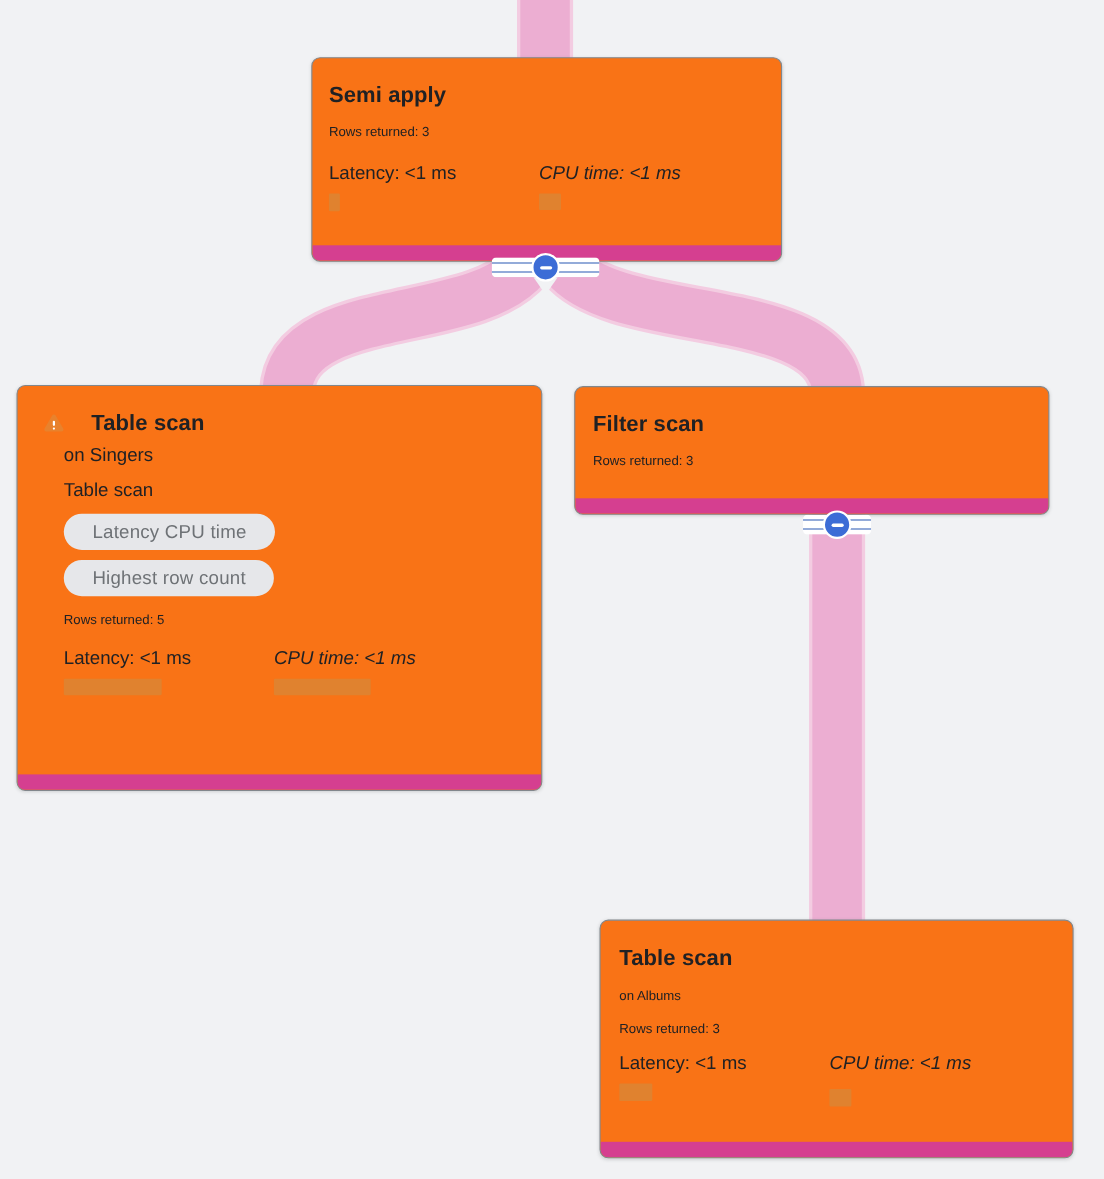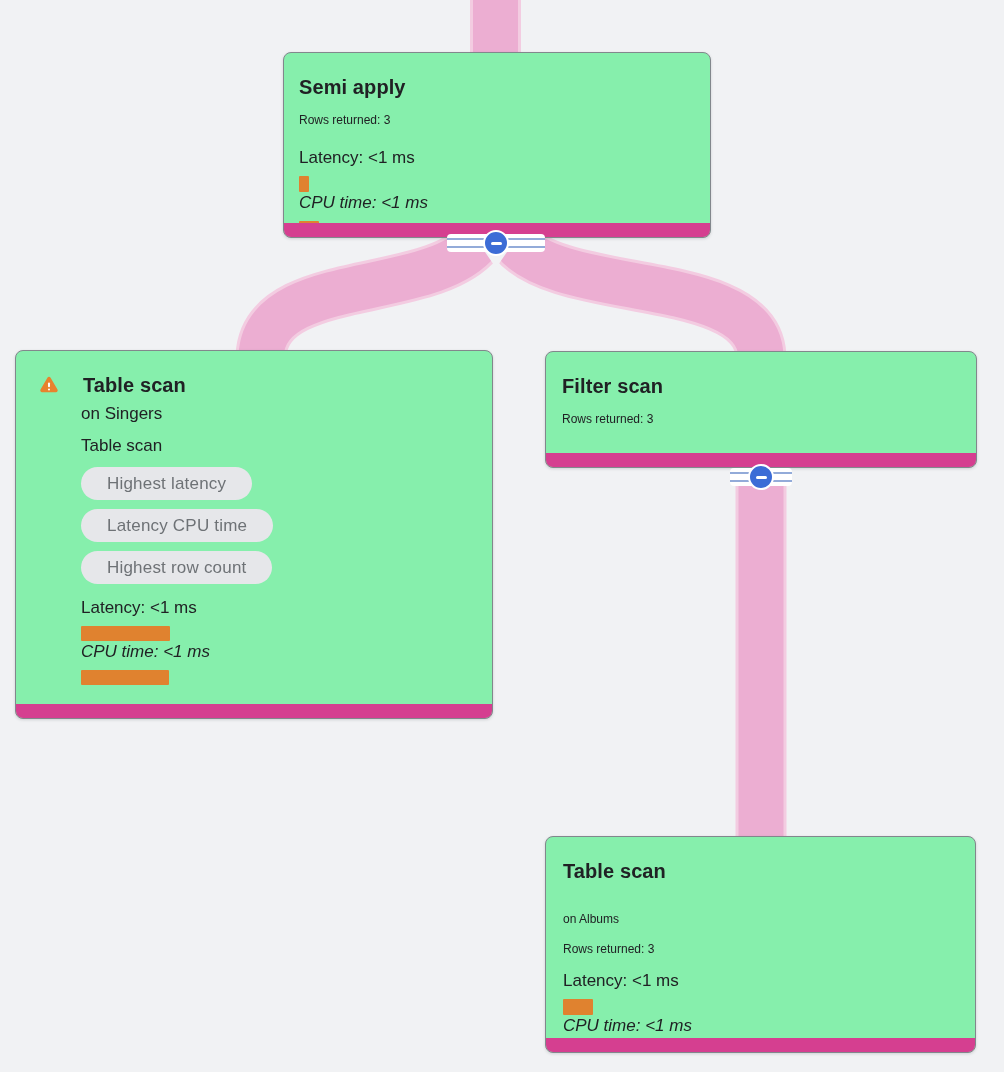--- a/index.html
+++ b/index.html
@@ -1,42 +1,42 @@
 <!DOCTYPE html>
 <html><head>
 <meta charset="utf-8">
 <style>
   html,body{margin:0;padding:0;}
   body{font-family:"Liberation Sans",sans-serif;}
   .canvas{position:relative;width:1004px;height:1072px;overflow:hidden;background:#f1f2f4;}
   svg.edges{position:absolute;left:0;top:0;z-index:0;}
 
   
-  .node{position:absolute;z-index:1;background:#86efac;border:1px solid #82878c;border-radius:8px;
+  .node{position:absolute;z-index:1;background:#f97316;border:1px solid #82878c;border-radius:8px;
         box-shadow:0 1px 3px rgba(60,64,67,.18);overflow:hidden;box-sizing:border-box;}
   .accent-bar{position:absolute;left:0;right:0;bottom:0;height:14px;}
   #node-semi-apply{left:283px;top:52px;width:428px;height:186px;}
   #node-singers{left:15px;top:350px;width:478px;height:369px;}
-  #node-filter{left:545px;top:351px;width:432px;height:117px;}
+  #node-filter{left:522px;top:351px;width:432px;height:117px;}
   #node-albums{left:545px;top:836px;width:431px;height:217px;}
 
   .content{padding:21px 15px 0 15px;}
   #node-singers .content{padding-left:22px;}
   .title{font-size:20px;font-weight:600;color:#202124;letter-spacing:.1px;line-height:26px;}
   .line{font-size:12px;color:#202124;line-height:24px;margin-top:8px;}
   .line.tight{margin-top:5px;}
   .muted{color:#8b9095;}
   .title-row{display:flex;align-items:center;gap:23px;}
   .icon-box{width:22px;height:22px;flex:0 0 auto;}
-  .body-indent{margin-left:43px;}
+  .body-indent{margin-left:20px;}
   .line32{font-size:17px;color:#202124;line-height:32px;margin:0;}
   .badges{margin:5px 0 8px 0;}
   .badge{display:table;background:#e6e7ea;color:#6e7276;font-size:17px;line-height:33px;
          padding:0 26px;border-radius:17px;margin-bottom:9px;letter-spacing:.2px;}
-  .stats{display:flex;margin-top:15px;flex-direction:column;}
+  .stats{display:flex;margin-top:15px;}
   .stat{width:191px;}
   .stat:last-child{flex:1;font-style:italic;}
   .stat-label{font-size:17px;color:#202124;line-height:22px;}
   .bar{margin-top:7px;border-radius:1px;}
 
   
   .collapse{position:absolute;z-index:2;display:flex;align-items:center;justify-content:center;cursor:pointer;}
   #collapse-1{left:447px;top:234px;width:98px;height:18px;}
   #collapse-2{left:730px;top:468px;width:62px;height:18px;}
   .strip{position:absolute;inset:0;background-color:#fff;border-radius:4px;
@@ -106,24 +106,24 @@
             <rect x="10.9" y="9.2" width="2.2" height="5.2" rx="1.1" fill="#ffffff"></rect>
             <rect x="10.9" y="15.9" width="2.2" height="2.2" rx="1.1" fill="#ffffff"></rect>
           </svg>
         </span>
         <span class="title">Table scan</span>
       </div>
       <div class="body-indent">
         <div class="line32">on Singers</div>
         <div class="line32 muted">Table scan</div>
         <div class="badges">
-          <div class="badge">Highest latency</div>
           <div class="badge">Latency CPU time</div>
           <div class="badge">Highest row count</div>
         </div>
+        <div class="line" style="margin-top:0;">Rows returned: 5</div>
         <div class="stats" style="margin-top:13px;">
           <div class="stat">
             <div class="stat-label">Latency: &lt;1 ms</div>
             <div class="bar" style="width: 89px; height: 15px; background: rgb(224, 130, 47);"></div>
           </div>
           <div class="stat">
             <div class="stat-label">CPU time: &lt;1 ms</div>
             <div class="bar" style="width: 88px; height: 15px; background: rgb(224, 130, 47);"></div>
           </div>
         </div>
@@ -143,21 +143,21 @@
   <div class="collapse" id="collapse-2">
     <div class="strip"></div>
     <div class="circle" style="background: rgb(60, 108, 214);">
       <div class="minus"></div>
     </div>
   </div>
 
   <div class="node" id="node-albums">
     <div class="content" style="padding-left:17px;">
       <div class="title">Table scan</div>
-      <div class="line tight" style="line-height:30px;margin-top:20px;">on Albums</div>
+      <div class="line tight" style="line-height:30px;margin-top:6px;">on Albums</div>
       <div class="line tight" style="line-height:30px;margin-top:0;">Rows returned: 3</div>
       <div class="stats" style="margin-top:6px;">
         <div class="stat">
           <div class="stat-label">Latency: &lt;1 ms</div>
           <div class="bar" style="width: 30px; height: 16px; background: rgb(224, 130, 47);"></div>
         </div>
         <div class="stat">
           <div class="stat-label">CPU time: &lt;1 ms</div>
           <div class="bar" style="margin-top: 12px; width: 20px; height: 16px; background: rgb(224, 130, 47);"></div>
         </div>

